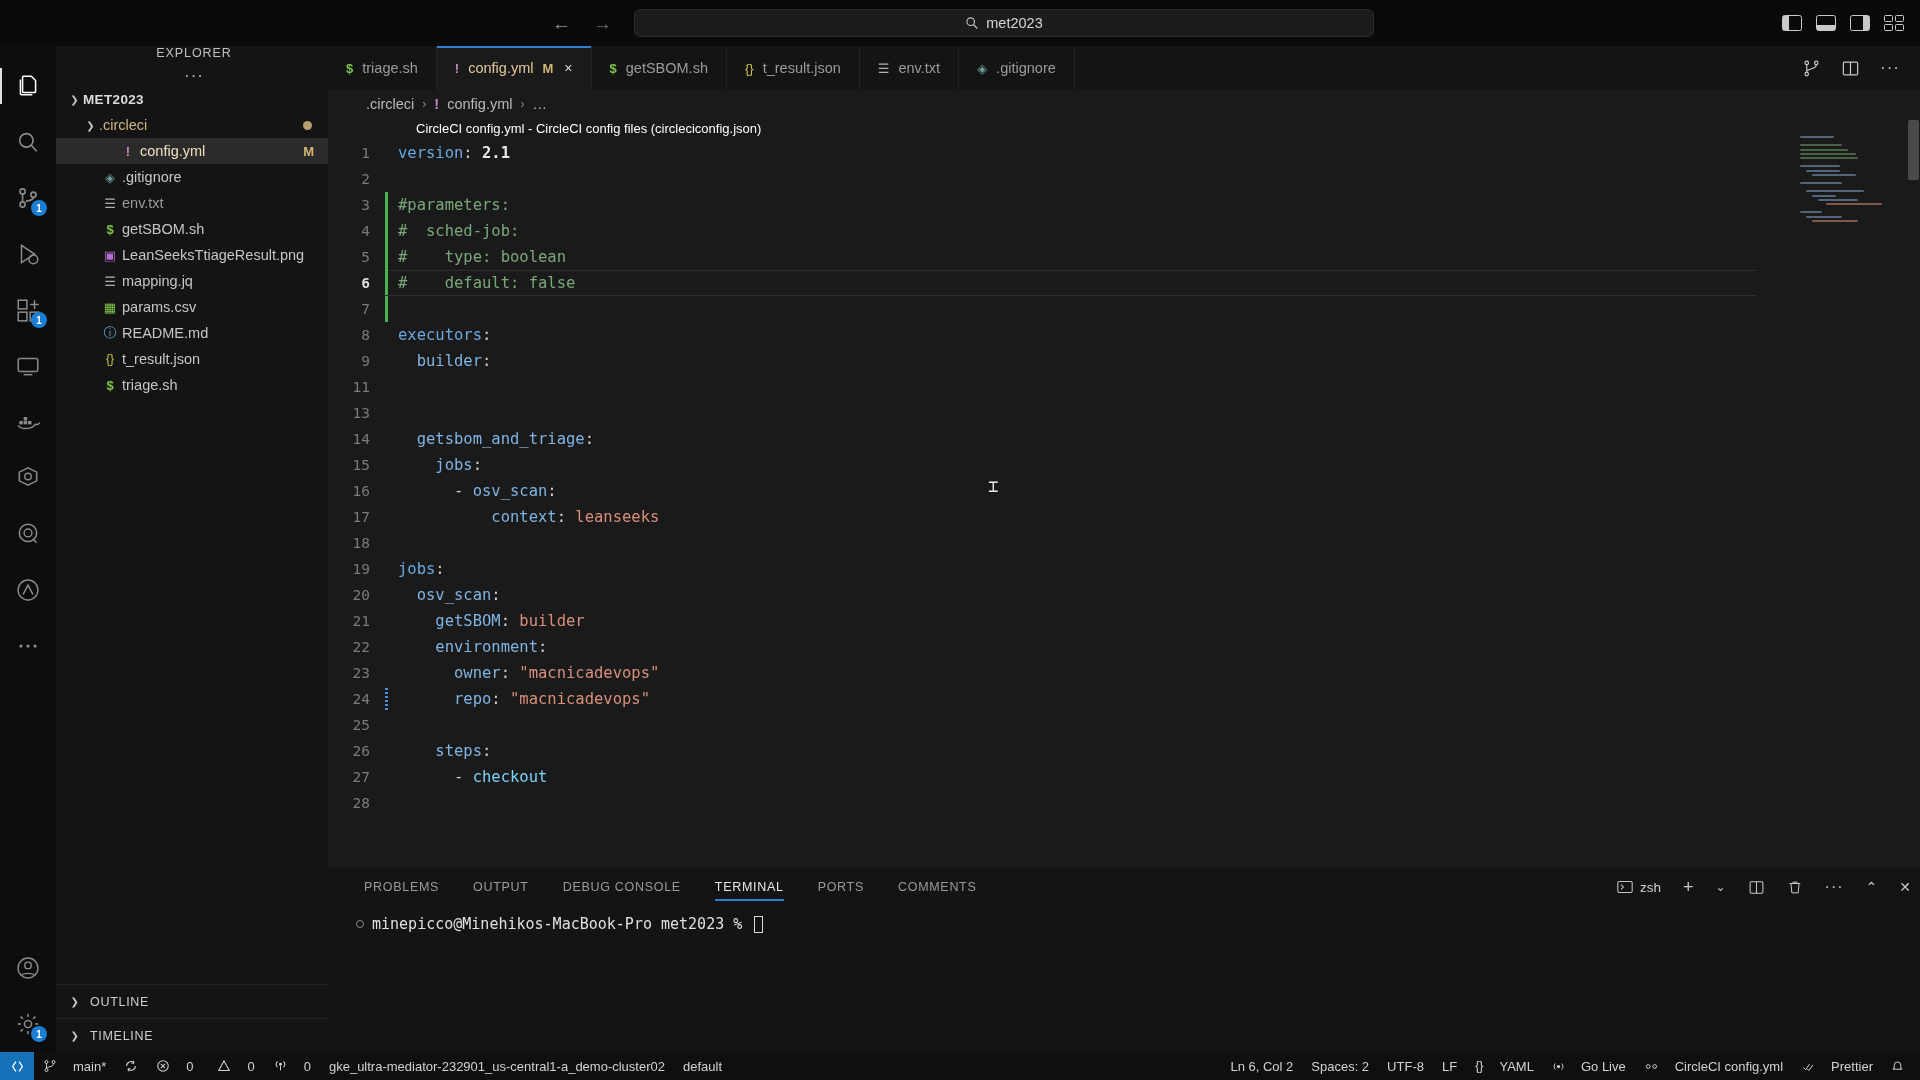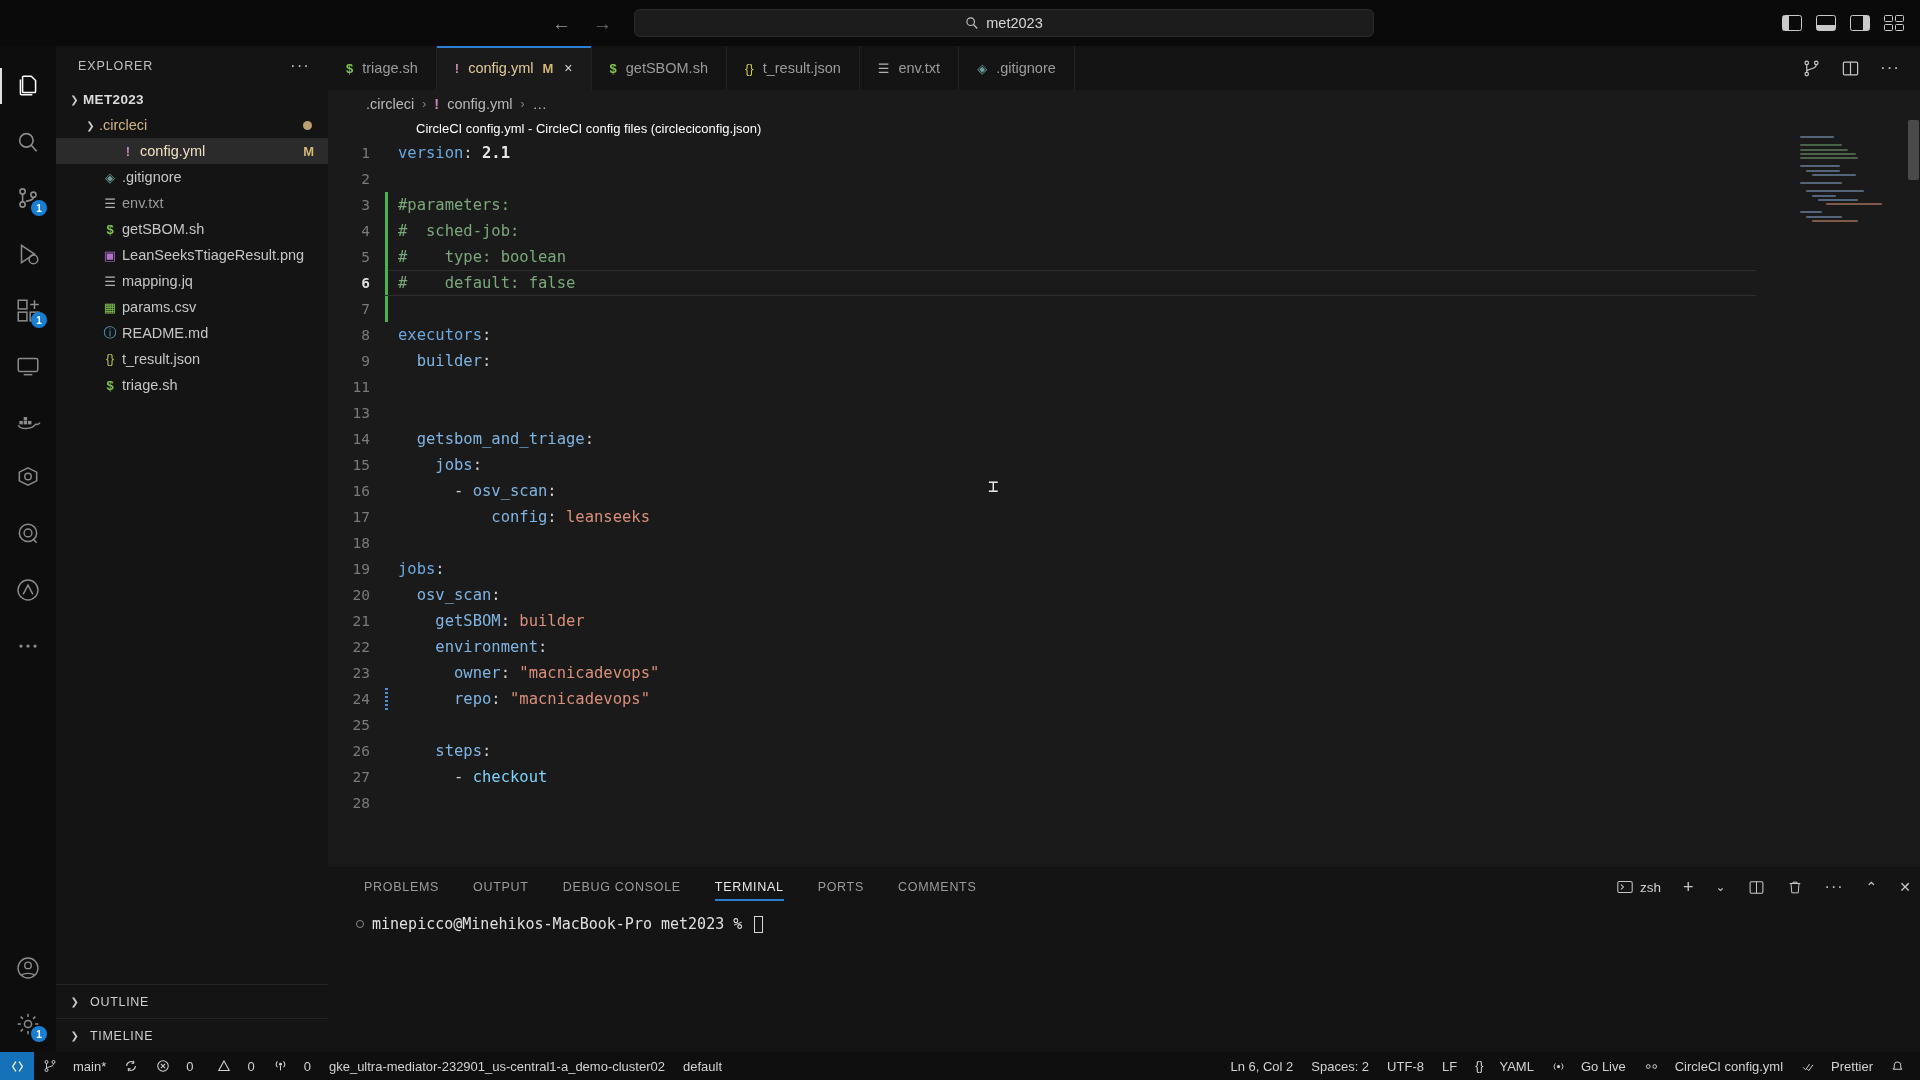--- a/index.html
+++ b/index.html
@@ -53,21 +53,21 @@
     position: absolute; right: 9px; bottom: 10px; min-width: 16px; height: 16px;
     border-radius: 8px; background: #1a7fd4; color: #fff; font-size: 10px;
     display:flex; align-items:center; justify-content:center; padding:0 4px; font-weight: 600;
   }
   .act-spacer { flex: 1; }
   .svgi { width: 26px; height: 26px; display:block; }
 
   
   .sidebar { width: 272px; background: #141414; flex: 0 0 272px; display: flex; flex-direction: column; }
   .sb-header { height: 40px; display: flex; align-items: center; justify-content: space-between;
-    padding: 0 18px 0 22px; }
+    padding: 0 18px 0 22px; flex-direction: column; }
   .sb-title { font-size: 12.5px; letter-spacing: .9px; color: #c0c0c0; }
   .sb-dots { color: #c0c0c0; font-size: 17px; letter-spacing: 1px; cursor: pointer; }
   .tree { flex: 1; overflow: hidden; font-size: 14.5px; }
   .row { height: 26px; display: flex; align-items: center; padding-left: 8px; cursor: pointer; white-space: nowrap; }
   .row.sel { background: #2b2b2b; }
   .chev { width: 17px; text-align:center; font-size: 10px; color: #c8c8c8; display:inline-block; }
   .root-label { font-weight: bold; font-size: 13.5px; letter-spacing: .35px; color: #dcdcdc; }
   .folder-label { color: #d3b482; font-size: 14.5px; }
   .fname { color: #c6c6c6; }
   .fname.dim { color: #9a9a9a; }
@@ -483,21 +483,21 @@
               <span class="ctext"><span class="k-key2">    jobs</span><span class="k-punc">:</span></span>
             </div>
             <div class="cl">
               <span class="lnum">16</span>
               <span class="gutter"></span>
               <span class="ctext"><span class="k-punc">      - </span><span class="k-key2">osv_scan</span><span class="k-punc">:</span></span>
             </div>
             <div class="cl">
               <span class="lnum">17</span>
               <span class="gutter"></span>
-              <span class="ctext"><span class="k-key2">          config</span><span class="k-punc">: </span><span class="k-str">leanseeks</span></span>
+              <span class="ctext"><span class="k-key2">          context</span><span class="k-punc">: </span><span class="k-str">leanseeks</span></span>
             </div>
             <div class="cl">
               <span class="lnum">18</span>
               <span class="gutter"></span>
               <span class="ctext"></span>
             </div>
             <div class="cl">
               <span class="lnum">19</span>
               <span class="gutter"></span>
               <span class="ctext"><span class="k-key">jobs</span><span class="k-punc">:</span></span>

